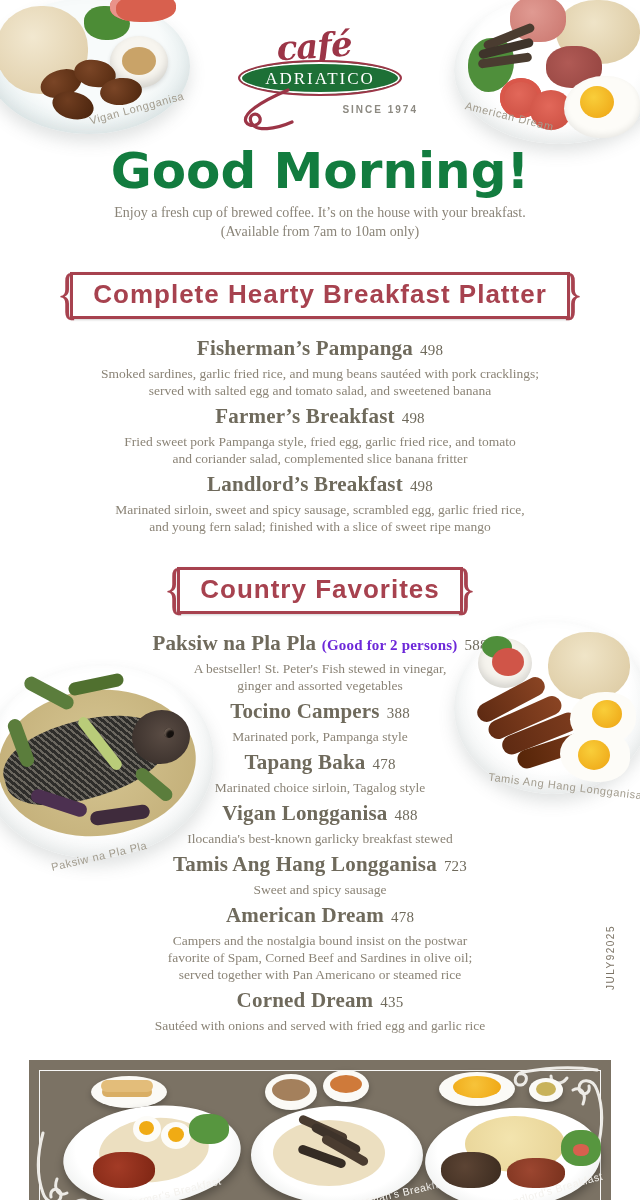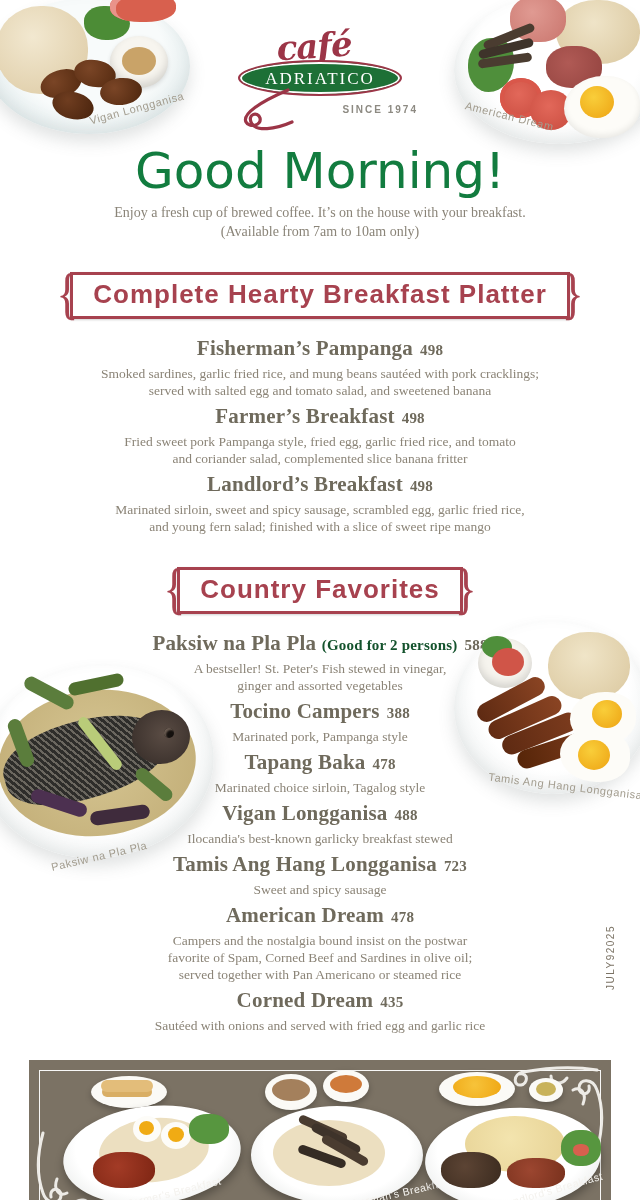--- a/index.html
+++ b/index.html
@@ -13,41 +13,41 @@
   .logo-oval { position:absolute; left:50%; top:32px; transform:translateX(-50%);
     background:#1d7036; border-radius:50%; width:164px; height:36px; line-height:33px;
     border:2px solid #9c3547; box-shadow:inset 0 0 0 2px #fff; }
   .logo-oval span { color:#fff; font-family:"Liberation Serif", serif; font-size:17px; letter-spacing:2px; }
   .logo-swash { position:absolute; left:30px; top:60px; }
   .logo-since { position:absolute; right:12px; top:76px; font-family:"Liberation Sans", sans-serif;
     font-size:10px; letter-spacing:2px; color:#8d8a82; font-weight:bold; }
 
   
   .headline { margin-top:14px; text-align:center; font-family:"DejaVu Sans", sans-serif;
-    font-weight:400; font-size:50px; color:#127c3f; letter-spacing:0px; line-height:1.0; }
+    font-weight:700; font-size:50px; color:#127c3f; letter-spacing:0px; line-height:1.0; }
   .subtitle { margin-top:8px; text-align:center; color:#8a8478; font-size:14px; line-height:1.35; }
 
   
   .banner-wrap { text-align:center; }
   .banner { position:relative; display:inline-block; background:#fff; border:3px solid #a7424f;
     box-shadow:inset 0 0 0 2px #fff, 0 1px 2px rgba(0,0,0,.18);
     padding:4px 20px 6px; }
   .banner .brace { position:absolute; top:50%; transform:translateY(-52%) scaleY(1.25);
     font-family:"Liberation Serif", serif; font-size:46px; color:#a7424f; font-weight:normal; }
   .banner .brace.l { left:-17px; } .banner .brace.r { right:-17px; }
   .banner-text { font-family:"Liberation Sans", sans-serif; font-weight:bold; color:#a7424f;
     font-size:26px; letter-spacing:1px; }
 
   
   .menu-col { text-align:center; }
   .mi { margin-bottom:4px; }
   .mi-name { font-family:"Liberation Serif", serif; font-weight:bold; font-size:21px;
     color:#6f6a5c; line-height:27px; letter-spacing:0.2px; }
-  .mi-note { font-size:15px; font-weight:bold; color:#14532d; }
-  .mi-price { font-size:15px; font-weight:bold; color:#6f6a5c; margin-left:7px; }
+  .mi-note { font-size:15px; font-weight:bold; color:#6d28d9; }
+  .mi-price { font-size:15px; font-weight:normal; color:#6f6a5c; margin-left:7px; }
   .mi-desc { white-space:pre-line; font-size:13.5px; color:#8b8477; line-height:17px; margin-top:1px; }
 
   
   .photo { position:absolute; }
   .b { position:absolute; }
   .plate { position:absolute; border-radius:50%; background:radial-gradient(ellipse at 50% 38%, #ffffff 55%, #eef1f1 80%, #f8f9f9 100%);
     box-shadow:0 8px 16px rgba(90,100,100,.18), inset 0 -6px 14px rgba(120,130,130,.10); }
   .caption { position:absolute; font-family:"Liberation Sans", sans-serif; font-size:11px;
     color:#a29c8e; letter-spacing:0.6px; white-space:nowrap; }
 

